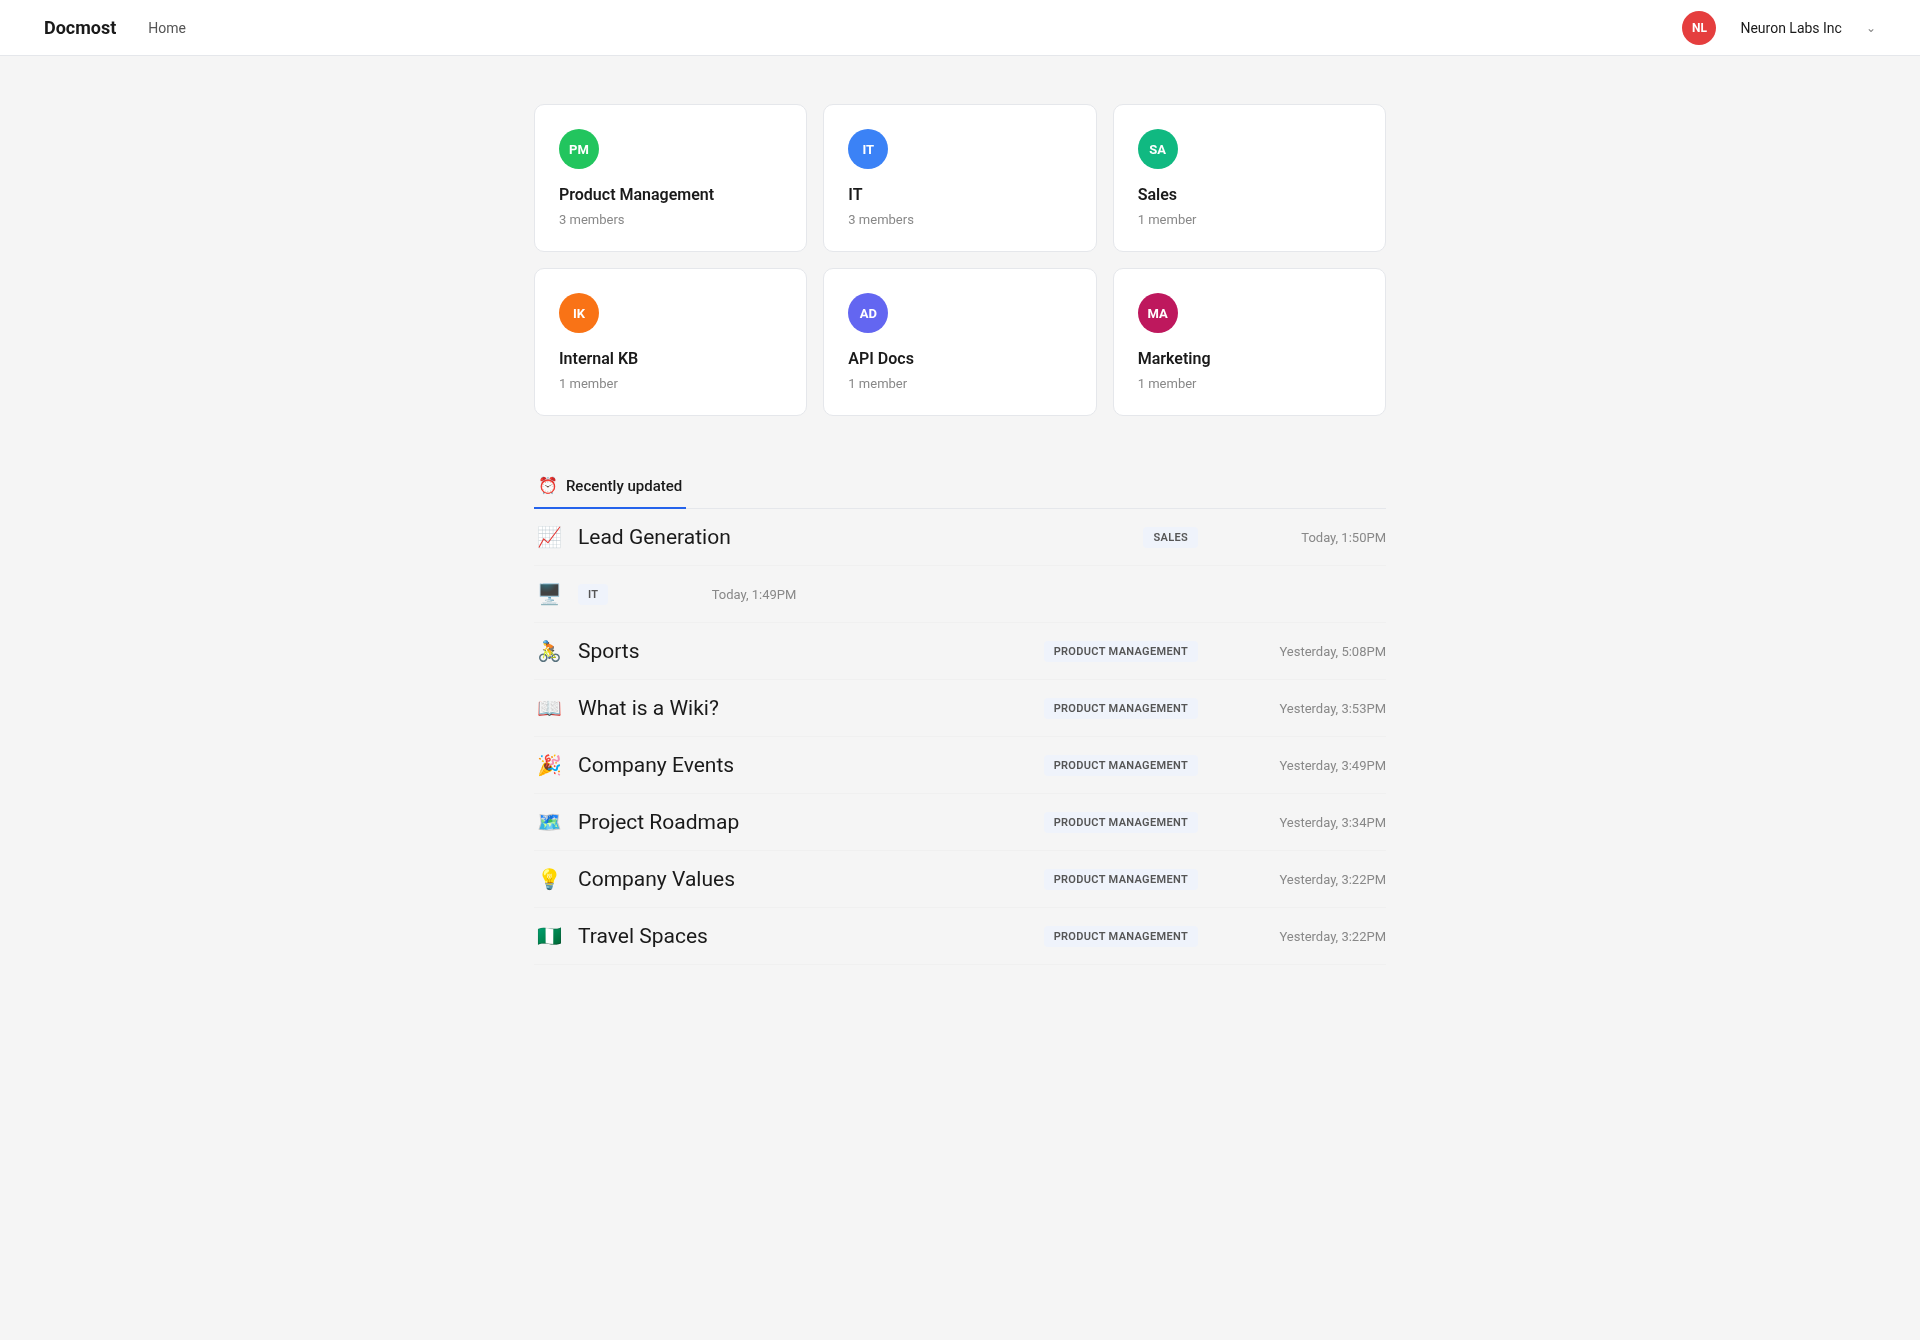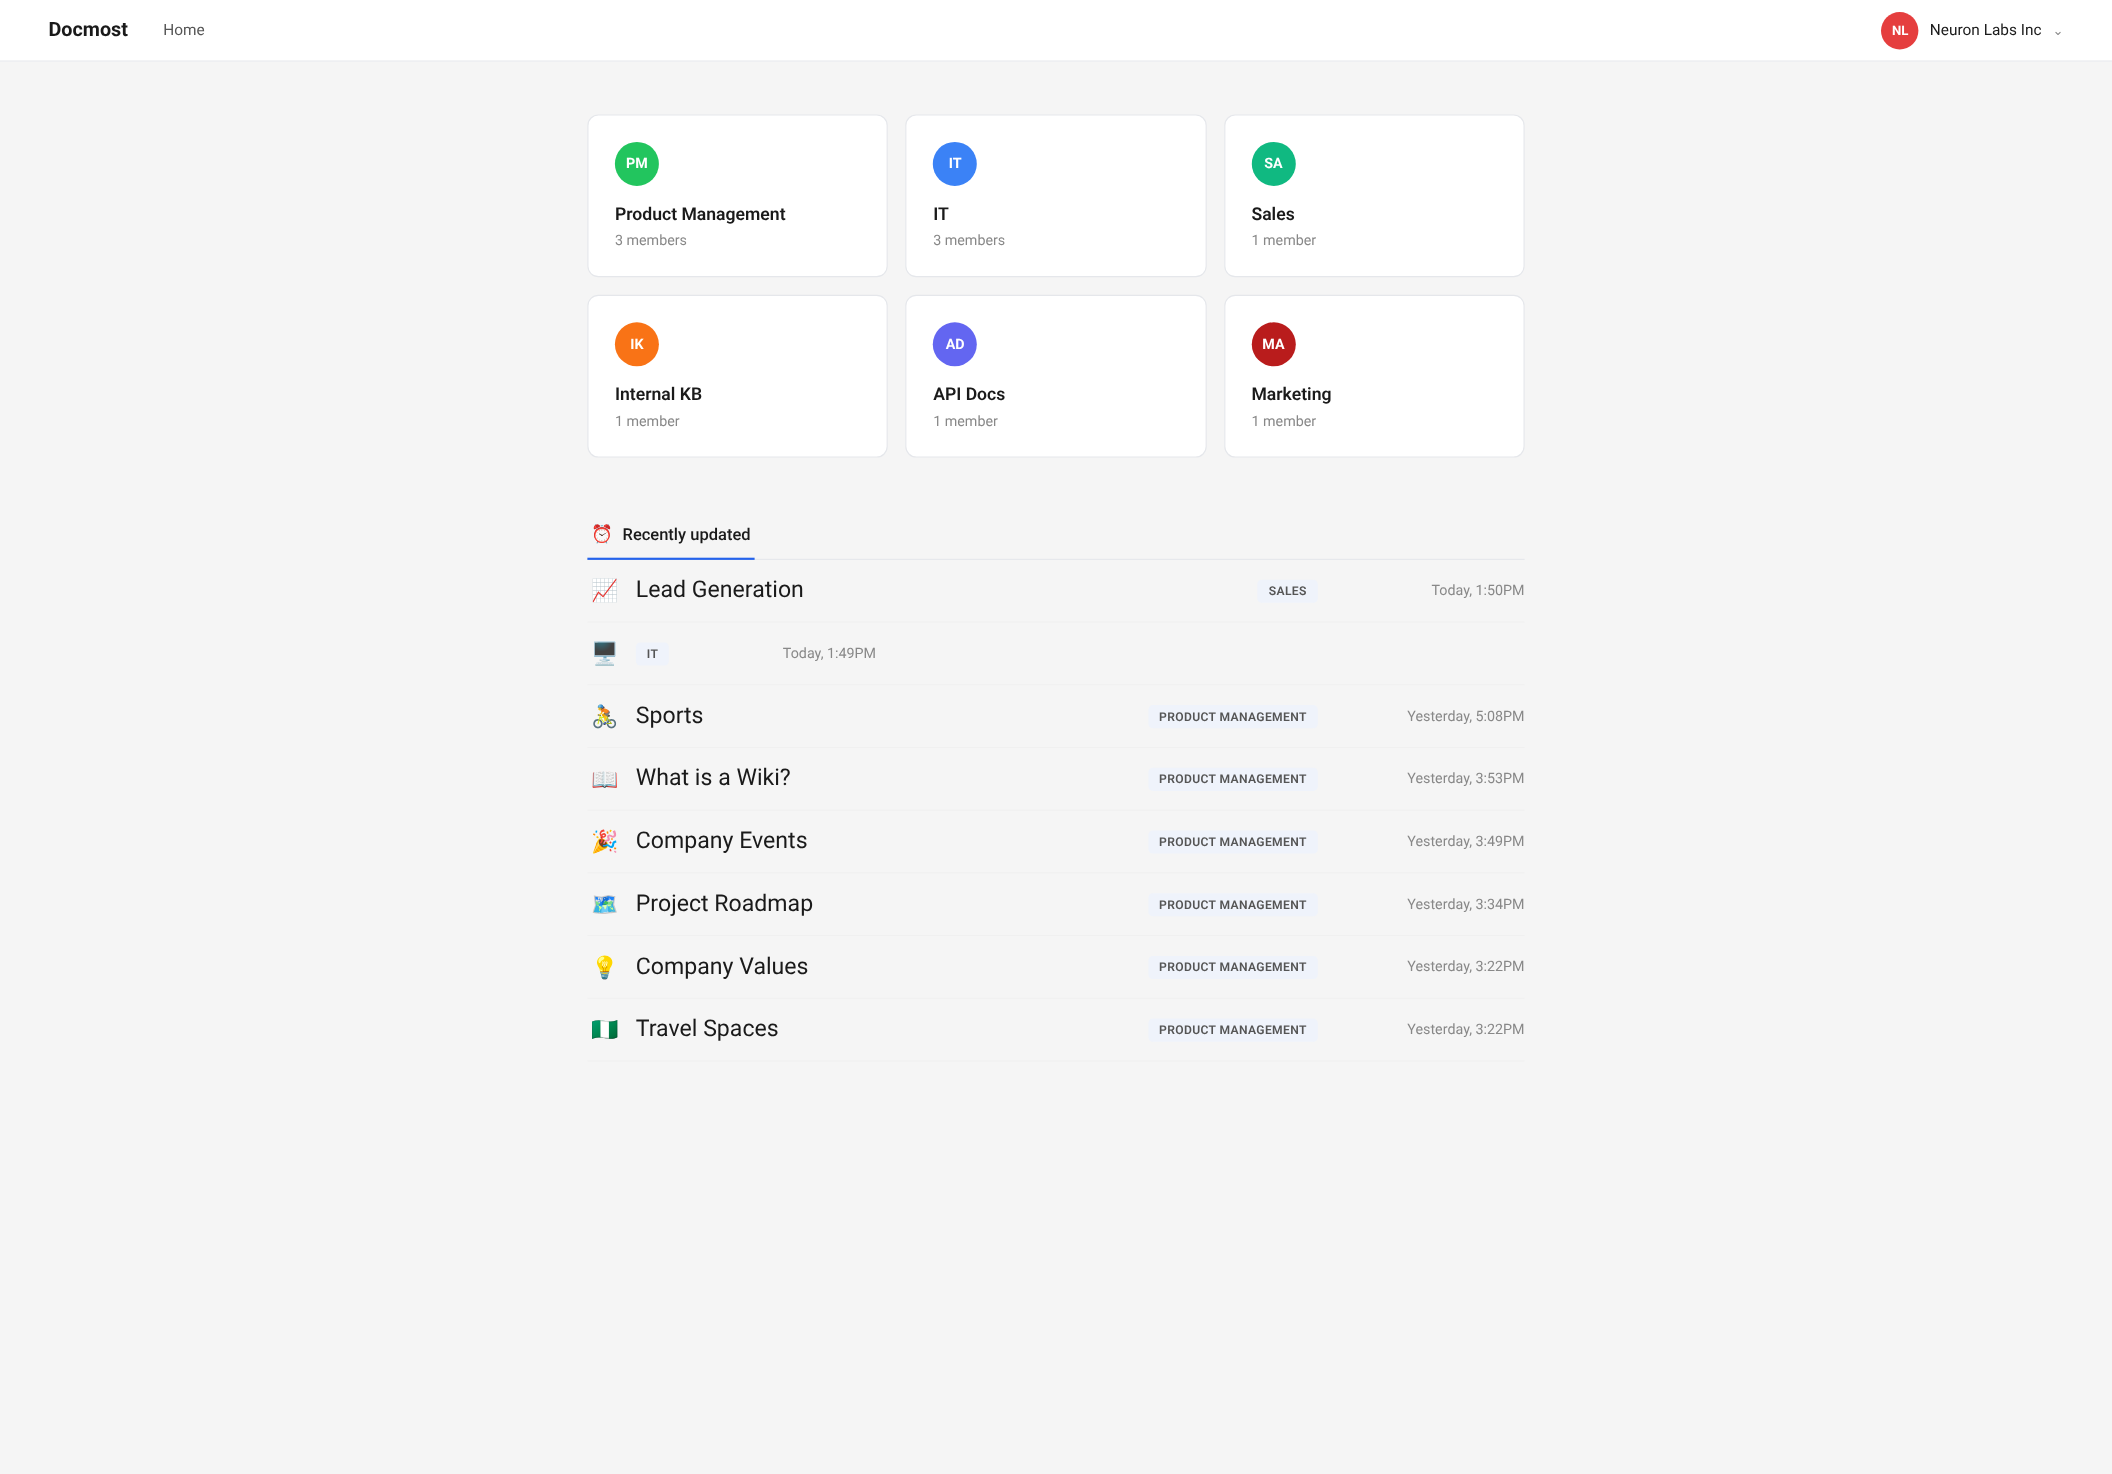--- a/index.html
+++ b/index.html
@@ -43,21 +43,21 @@
 
     .nav-item {
       font-size: 14px;
       color: #555;
       cursor: pointer;
     }
 
     .header-right {
       display: flex;
       align-items: center;
-      gap: 10px;
+      gap: 24px;
       cursor: pointer;
     }
 
     .avatar-circle {
       width: 34px;
       height: 34px;
       border-radius: 50%;
       background: #e53e3e;
       color: #fff;
       font-size: 12px;
@@ -251,21 +251,21 @@
       <div class="space-avatar" style="background:#f97316">IK</div>
       <div class="space-name">Internal KB</div>
       <div class="space-members">1 member</div>
     </div>
         <div class="space-card">
       <div class="space-avatar" style="background:#6366f1">AD</div>
       <div class="space-name">API Docs</div>
       <div class="space-members">1 member</div>
     </div>
         <div class="space-card">
-      <div class="space-avatar" style="background:#b91c1c">MA</div>
+      <div class="space-avatar" style="background:#be185d">MA</div>
       <div class="space-name">Marketing</div>
       <div class="space-members">1 member</div>
     </div>
       </div>
   </div>
 
   <div class="recently-updated-section">
     <div class="tab-bar">
       <div class="tab-item">
         <span class="tab-icon">⏰</span>

